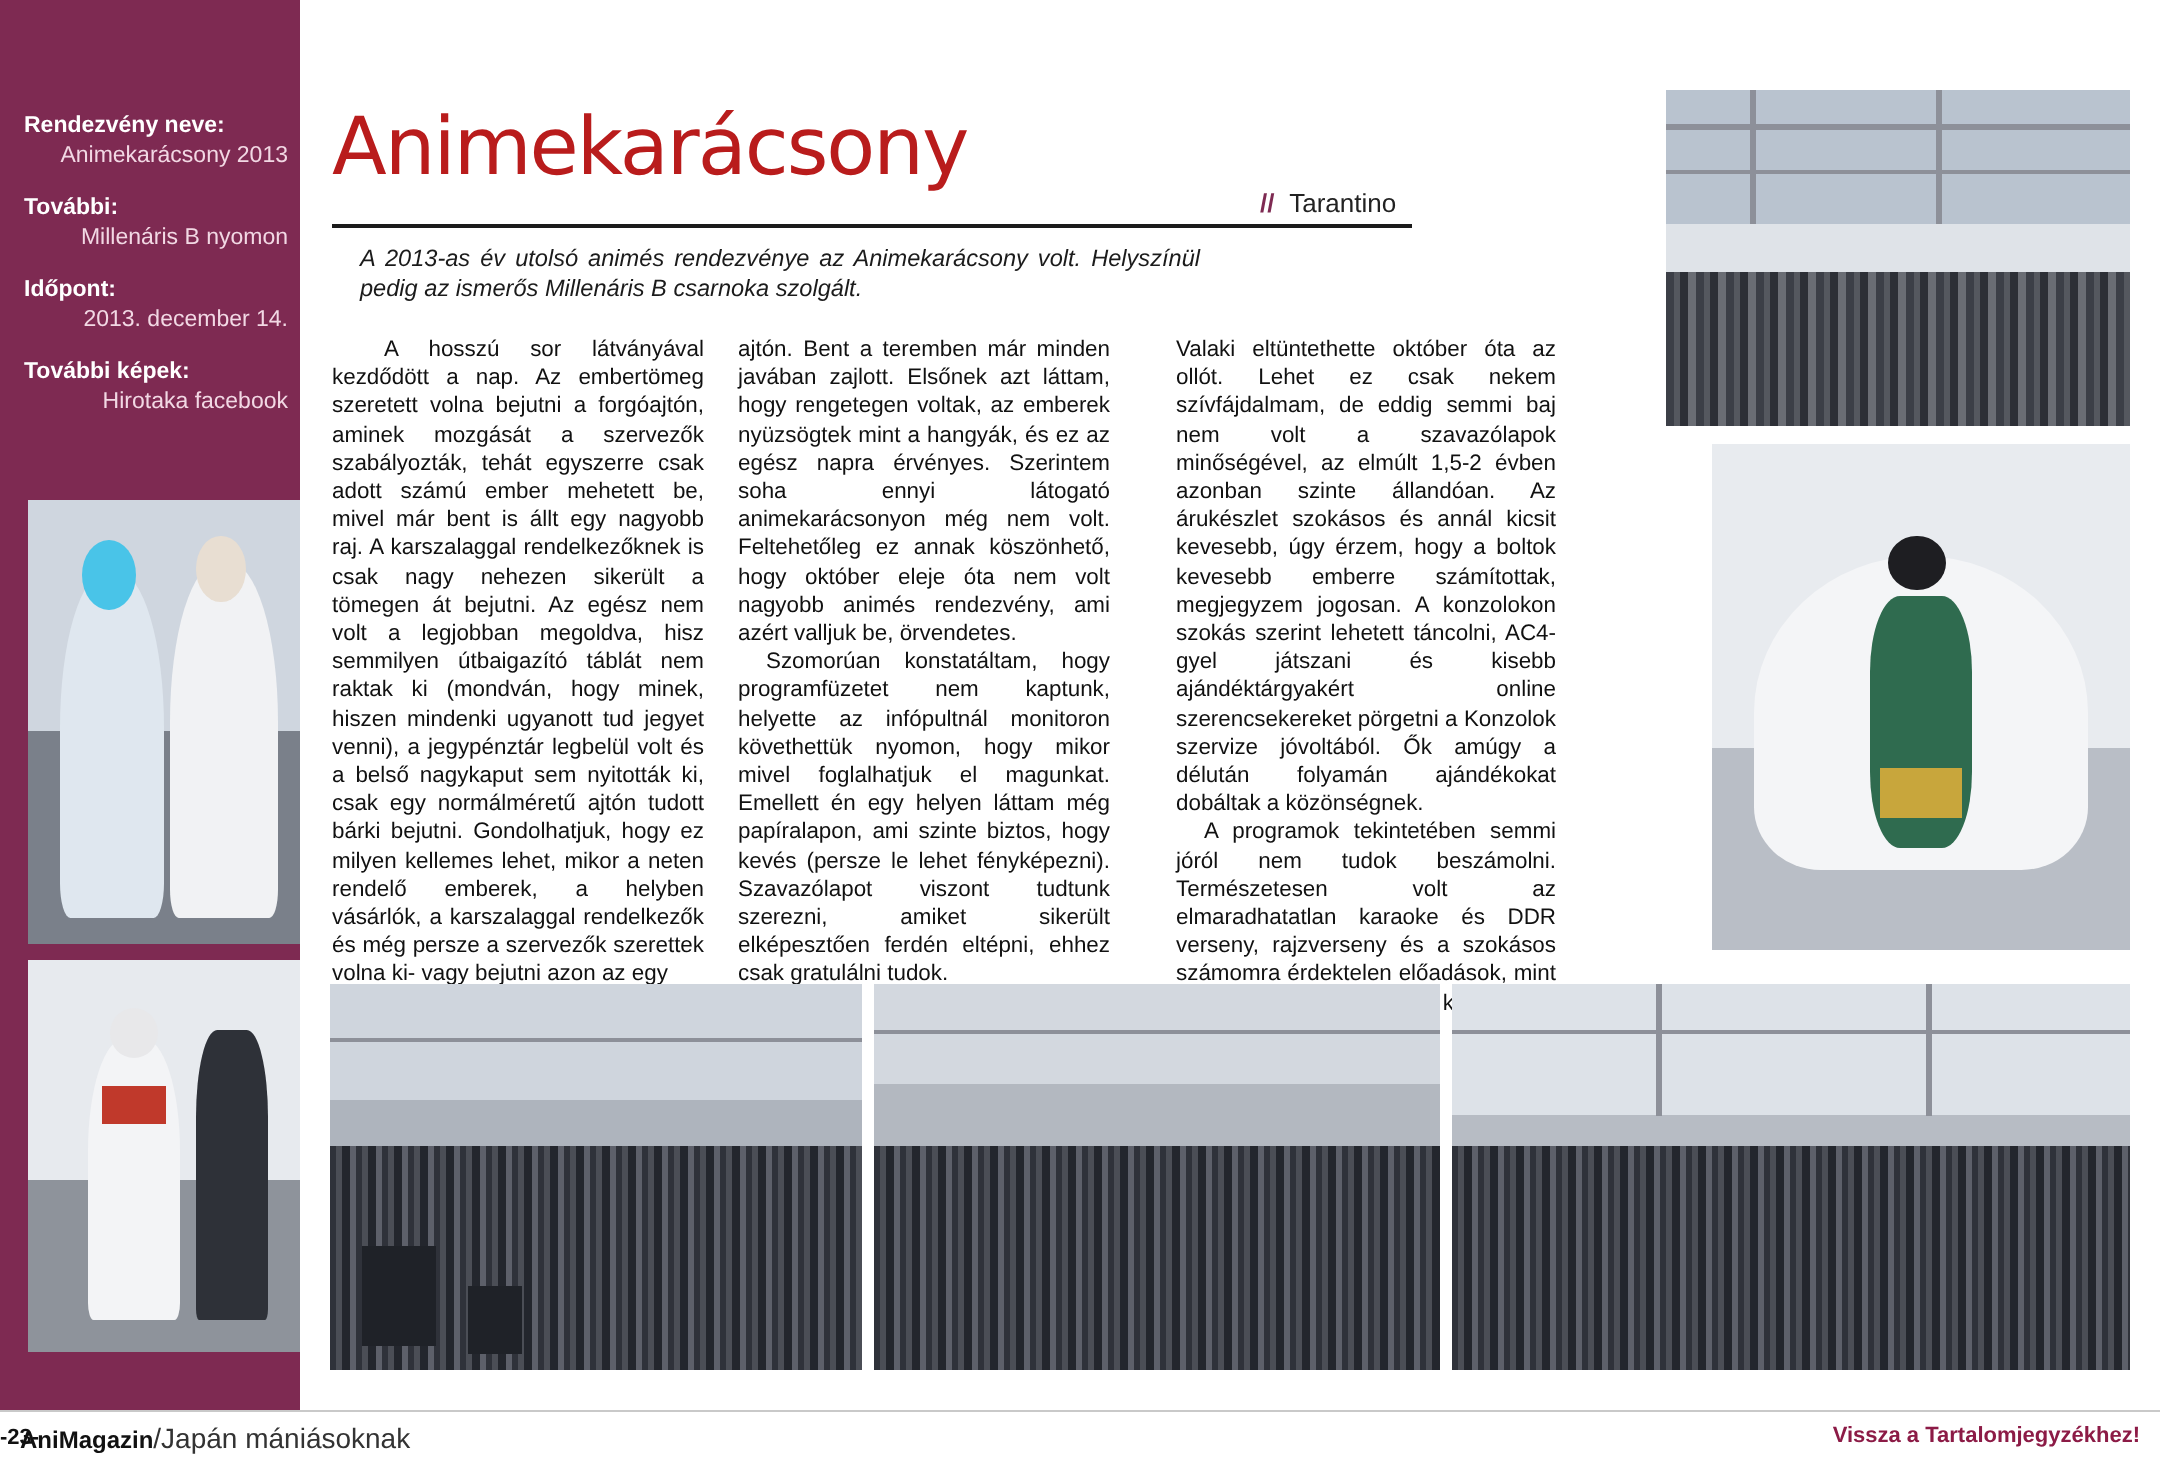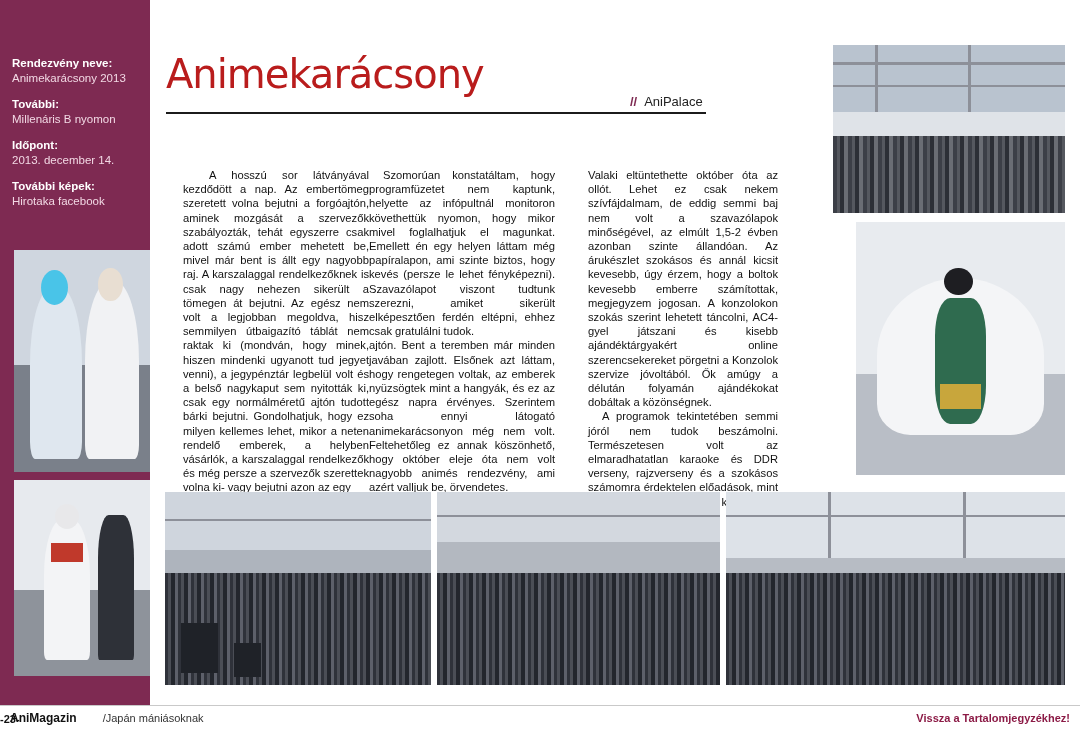--- a/index.html
+++ b/index.html
@@ -30,21 +30,21 @@
   .header-title {
     position:absolute; left:14px; top:8px;
     color:#ffffff; font-size:17px; font-weight:bold;
     letter-spacing:.2px;
     display:flex; align-items:center; gap:8px;
   }
   .header-sq { width:11px; height:11px; background:#ffffff; display:inline-block; }
 
   .meta { position:absolute; left:12px; top:56px; width:132px; color:#ffffff; }
   .meta .lbl { font-size:11.5px; font-weight:bold; line-height:15px; }
-  .meta .val { font-size:11.5px; line-height:15px; color:#f2d8e4; margin-bottom:11px; }
+  .meta .val { font-size:11.5px; line-height:15px; color:#f2d8e4; margin-bottom:11px;text-align:right; }
 
   
   .ph { position:absolute; overflow:hidden; background:#b9bcc4; }
 
   #lphoto1 { left:14px; top:250px; width:136px; height:222px; }
   #lphoto2 { left:14px; top:480px; width:136px; height:196px; }
 
   
   .main { position:absolute; left:150px; top:40px; width:930px; height:665px; background:#fff; }
 
@@ -68,21 +68,21 @@
     font-size:11.8px; line-height:15px; font-style:italic; color:#1b1b1b;
     text-align:justify;
   }
 
   .cols { position:absolute; left:16px; top:128px; width:600px; }
   .col {
     position:absolute; top:0; width:186px;
     font-size:11.2px; line-height:14.2px; color:#111;
     text-align:justify;
   }
-  #col1 { left:17px; }
+  #col1 { left:0; }
   #col2 { left:203px; }
   #col3 { left:406px; width:190px;margin-left:16px; }
   .col p { margin:0 0 0 0; text-indent:14px; }
   .col p.first { text-indent:26px; }
 
   
   #rphoto1 { left:833px; top:45px; width:232px; height:168px; }
   #rphoto2 { left:856px; top:222px; width:209px; height:253px; }
 
   
@@ -99,21 +99,21 @@
 
   
   .footer {
     position:absolute; left:0; top:705px; width:1080px; height:26px;
     background:#ffffff; border-top:1px solid #c9c9c9;
   }
   .footer-left {
     position:absolute; left:10px; top:5px; font-size:12px; color:#111;
   }
   .footer-left b { font-weight:bold; }
-  .footer-left span.sub { font-size:11px; color:#333;margin-left:26px; }
+  .footer-left span.sub { font-size:14px; color:#333; }
   .footer-center {
     position:absolute; left:0; right:0; top:7px; text-align:left;
     font-size:11px; font-weight:bold; color:#111;
   }
   .footer-right {
     position:absolute; right:10px; top:6px; font-size:11px; font-weight:bold; color:#8c1b46;
   }
   .roofbeam { position:absolute; background:#8d9099; }
   .crowd { position:absolute; left:0; right:0; bottom:0; height:46%;
            background:repeating-linear-gradient(90deg,#3c3f47 0 4px,#55585f 4px 7px,#2c2f36 7px 11px,#6a6d74 11px 15px); }
@@ -189,31 +189,32 @@
       <div class="knight-h"></div>
     <div class="man"></div>
   </div>
 
   <div class="main">
 
     <div class="title">Animekarácsony</div>
     <div class="title-rule"></div>
     <div class="byline">
       <span class="slashes">//</span>
-      <span>AniPalace</span>
-    </div>
-
+      <span>Tarantino</span>
+    </div>
+
+    <div class="lead">A 2013-as év utolsó animés rendezvénye az Animekarácsony volt. Helyszínül pedig az ismerős Millenáris B csarnoka szolgált.</div>
 
     <div class="cols">
       <div class="col" id="col1">
         <p class="first">A hosszú sor látványával kezdődött a nap. Az embertömeg szeretett volna bejutni a forgóajtón, aminek mozgását a szervezők szabályozták, tehát egyszerre csak adott számú ember mehetett be, mivel már bent is állt egy nagyobb raj. A karszalaggal rendelkezőknek is csak nagy nehezen sikerült a tömegen át bejutni. Az egész nem volt a legjobban megoldva, hisz semmilyen útbaigazító táblát nem raktak ki (mondván, hogy minek, hiszen mindenki ugyanott tud jegyet venni), a jegypénztár legbelül volt és a belső nagykaput sem nyitották ki, csak egy normálméretű ajtón tudott bárki bejutni. Gondolhatjuk, hogy ez milyen kellemes lehet, mikor a neten rendelő emberek, a helyben vásárlók, a karszalaggal rendelkezők és még persze a szervezők szerettek volna ki- vagy bejutni azon az egy</p>
       </div>
       <div class="col" id="col2">
+        <p style="text-indent:0;">ajtón. Bent a teremben már minden javában zajlott. Elsőnek azt láttam, hogy rengetegen voltak, az emberek nyüzsögtek mint a hangyák, és ez az egész napra érvényes. Szerintem soha ennyi látogató animekarácsonyon még nem volt. Feltehetőleg ez annak köszönhető, hogy október eleje óta nem volt nagyobb animés rendezvény, ami azért valljuk be, örvendetes.</p>
         <p>Szomorúan konstatáltam, hogy programfüzetet nem kaptunk, helyette az infópultnál monitoron követhettük nyomon, hogy mikor mivel foglalhatjuk el magunkat. Emellett én egy helyen láttam még papíralapon, ami szinte biztos, hogy kevés (persze le lehet fényképezni). Szavazólapot viszont tudtunk szerezni, amiket sikerült elképesztően ferdén eltépni, ehhez csak gratulálni tudok.</p>
-        <p style="text-indent:0;">ajtón. Bent a teremben már minden javában zajlott. Elsőnek azt láttam, hogy rengetegen voltak, az emberek nyüzsögtek mint a hangyák, és ez az egész napra érvényes. Szerintem soha ennyi látogató animekarácsonyon még nem volt. Feltehetőleg ez annak köszönhető, hogy október eleje óta nem volt nagyobb animés rendezvény, ami azért valljuk be, örvendetes.</p>
       </div>
       <div class="col" id="col3">
         <p style="text-indent:0;">Valaki eltüntethette október óta az ollót. Lehet ez csak nekem szívfájdalmam, de eddig semmi baj nem volt a szavazólapok minőségével, az elmúlt 1,5-2 évben azonban szinte állandóan. Az árukészlet szokásos és annál kicsit kevesebb, úgy érzem, hogy a boltok kevesebb emberre számítottak, megjegyzem jogosan. A konzolokon szokás szerint lehetett táncolni, AC4-gyel játszani és kisebb ajándéktárgyakért online szerencsekereket pörgetni a Konzolok szervize jóvoltából. Ők amúgy a délután folyamán ajándékokat dobáltak a közönségnek.</p>
         <p>A programok tekintetében semmi jóról nem tudok beszámolni. Természetesen volt az elmaradhatatlan karaoke és DDR verseny, rajzverseny és a szokásos számomra érdektelen előadások, mint az esemény jellegéhez kapcsolódó Tarantino.</p>
       </div>
     </div>
   </div>
 
   <div class="ph" id="rphoto1">
     <div class="bg"></div>

